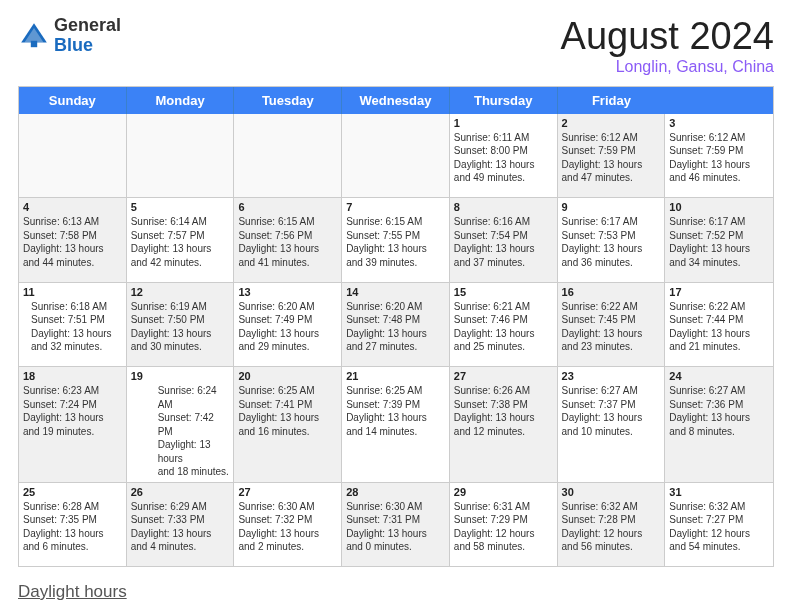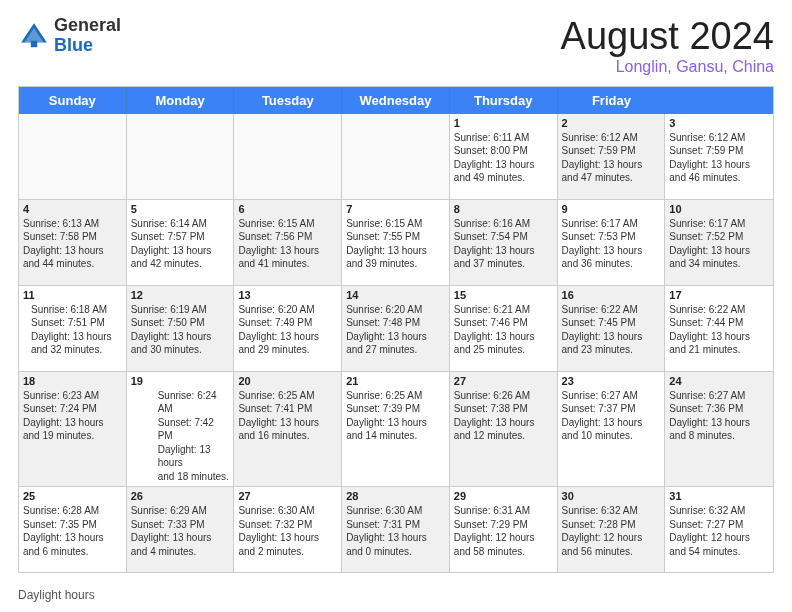--- a/index.html
+++ b/index.html
@@ -102,23 +102,24 @@
       display: block;
       margin-bottom: 2px;
     }
     .cell-text {
       font-size: 10px;
       line-height: 1.35;
       color: #333;
     }
     .footer {
       margin-top: 15px;
-      font-size: 12px;
+      font-size: 17px;
       color: #555;
       text-align: left;
+      text-decoration: underline;
     }
   </style>
 </head>
 <body>
 
 <div class="page">
   <div class="header">
     <div class="logo">
       <svg class="logo-icon" viewBox="0 0 40 40">
         <polygon points="20,4 36,28 4,28" fill="#1a6bbf"></polygon>

